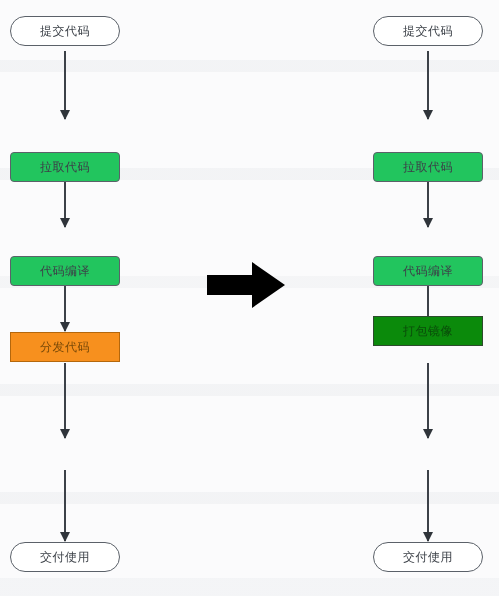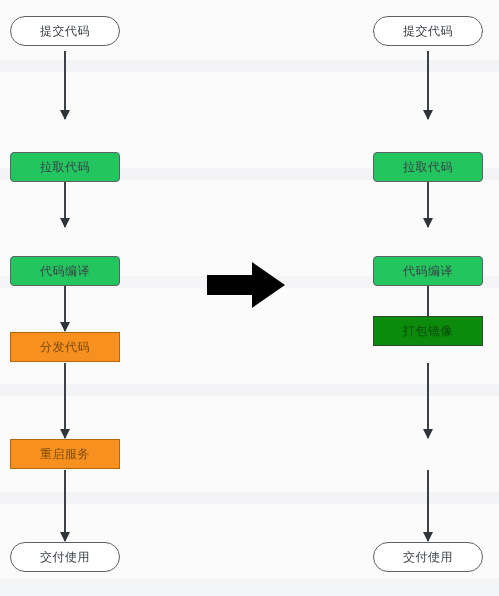--- a/index.html
+++ b/index.html
@@ -163,23 +163,20 @@
     </div>
     <div class="node process" style="top:124px;">
       <span>拉取代码</span>
     </div>
     <div class="node process" style="top:228px;">
       <span>代码编译</span>
     </div>
     <div class="node orange" style="top:332px;">
       <span>分发代码</span>
     </div>
-    <div class="node orange" style="top:439px;">
-      <span>重启服务</span>
-    </div>
     <div class="node terminal" style="top:542px;">
       <span>交付使用</span>
     </div>
   </div>
 
   <div class="flow-column right">
 
     <div class="connector" style="top:51px; height:68px;"></div>
     <div class="connector" style="top:155px; height:72px;"></div>
     <div class="connector" style="top:259px; height:72px;"></div>

